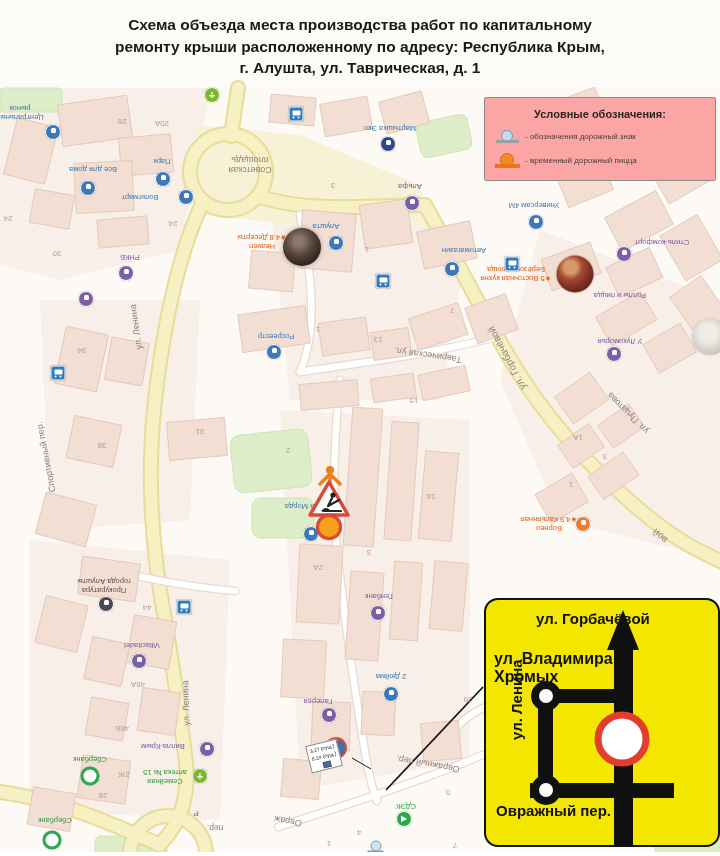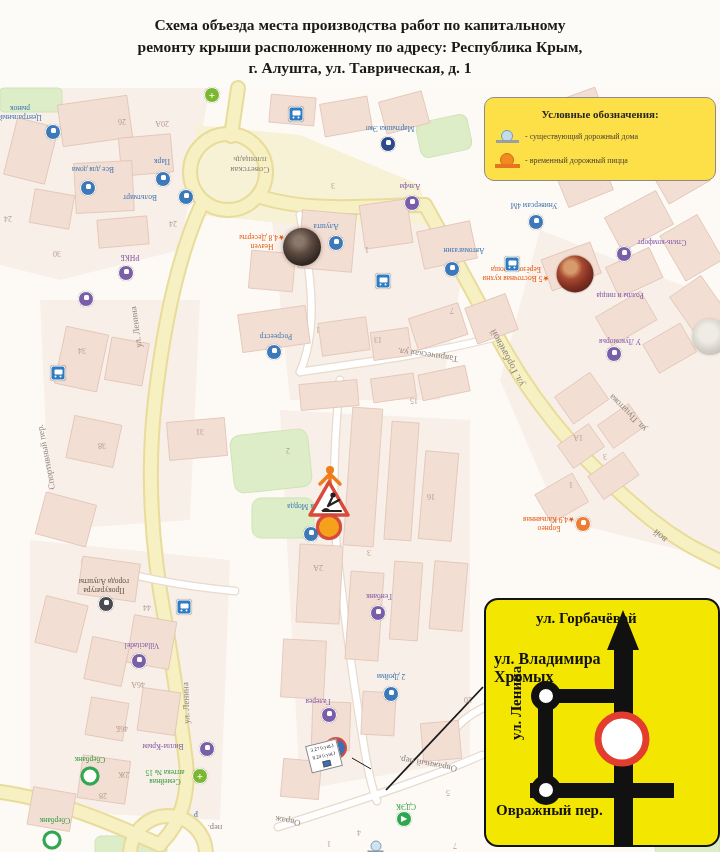--- a/index.html
+++ b/index.html
@@ -1,17 +1,17 @@
 <!DOCTYPE html>
 <html><head>
 <meta charset="utf-8">
 <style>
   html,body{margin:0;padding:0;background:#fff;}
   #page{position:relative;width:720px;height:852px;overflow:hidden;background:#fdfbf7;
-        font-family:Liberation Serif, serif;}
+        font-family:Liberation Sans, sans-serif;}
   
   #title{position:absolute;left:0;top:14px;width:720px;text-align:center;
          font-size:15.5px;font-weight:bold;color:#1a1a1a;line-height:1.4;white-space:pre-line;}
   
   #mapsvg{position:absolute;left:0;top:0;}
   
   .mlabel{position:absolute;white-space:pre-line;text-align:center;line-height:1.15;
           transform:translate(-50%,-50%) rotate(var(--r,180deg));pointer-events:none;}
   .c-num{color:#b99c8d;}
   .c-street{color:#8d837b;}
@@ -39,22 +39,22 @@
   .k-food{width:37px;height:37px;border-radius:50%;
       background:radial-gradient(circle at 38% 32%,#d79a6a 0 18%,#a84a32 35%,#7c2e20 60%,#5a2018 85%,#8a4a38);
       box-shadow:0 0 2px rgba(0,0,0,.4);}
   .k-exmark{width:9px;height:9px;border-radius:50%;background:#cfe3f0;border:1px solid #7aa0bd;position:relative;}
   .k-exmark::after{content:"";position:absolute;left:-4px;top:9px;width:16px;height:2.5px;background:#8a9aa0;}
   
   .hole{position:absolute;border-radius:50%;transform:translate(-50%,-50%);}
   #hole1{width:38px;height:38px;background:radial-gradient(circle at 42% 35%,#8a786c 0 14%,#5a483e 40%,#2e2622 72%,#41362e);box-shadow:0 0 4px rgba(90,70,60,.5);}
   #hole2{width:36px;height:36px;background:radial-gradient(circle at 45% 40%,#efece6 0 30%,#d3cfc8 60%,#b9b4ac);box-shadow:0 0 3px rgba(0,0,0,.15);}
   
-  #legend{position:absolute;left:484px;top:97px;width:230px;height:82px;background:#fde047;
-          border:1.5px solid #8f8b86;border-radius:10px;}
+  #legend{position:absolute;left:484px;top:97px;width:230px;height:82px;background:#fca5a5;
+          border:1.5px solid #8f8b86;border-radius:2px;}
   #legend .ttl{margin-top:10px;text-align:center;font-size:11px;font-weight:bold;color:#2a2622;}
   .lg-row{position:absolute;left:10px;display:flex;align-items:center;height:16px;}
   .lg-row .sym{width:30px;position:relative;height:16px;}
   .lg-txt{font-size:8px;color:#4a4038;}
   .sym-ex::before{content:"";position:absolute;left:6px;top:2px;width:10px;height:10px;border-radius:50%;background:#c4dcec;border:1px solid #6a9cc0;}
   .sym-ex::after{content:"";position:absolute;left:1px;top:12px;width:23px;height:3px;background:#9aa0a0;}
   .sym-tmp::before{content:"";position:absolute;left:5px;top:1px;width:12px;height:12px;border-radius:50%;background:#f08c1e;border:1px solid #d9641e;}
   .sym-tmp::after{content:"";position:absolute;left:0px;top:12px;width:25px;height:4px;background:#e8741e;}
   
   #sign327{position:absolute;left:336px;top:748px;width:18px;height:18px;border-radius:50%;
@@ -353,21 +353,21 @@
 
   <div id="signbox">
     <div>3.27 (сущ.)</div>
     <div><span>8.24 (сущ.)</span><span class="mini"></span></div>
   </div>
 
   <div id="legend">
     <div class="ttl">Условные обозначения:</div>
     <div class="lg-row" style="top:30px;">
       <span class="sym sym-ex"></span>
-      <span class="lg-txt">- существующий дорожный дома</span>
+      <span class="lg-txt">- обозначения дорожный знак</span>
     </div>
     <div class="lg-row" style="top:54px;">
       <span class="sym sym-tmp"></span>
       <span class="lg-txt">- временный дорожный пицца</span>
     </div>
   </div>
 
   <div id="inset">
     <svg width="232" height="245" viewBox="0 0 232 245" style="position:absolute;left:0;top:0;">
 

